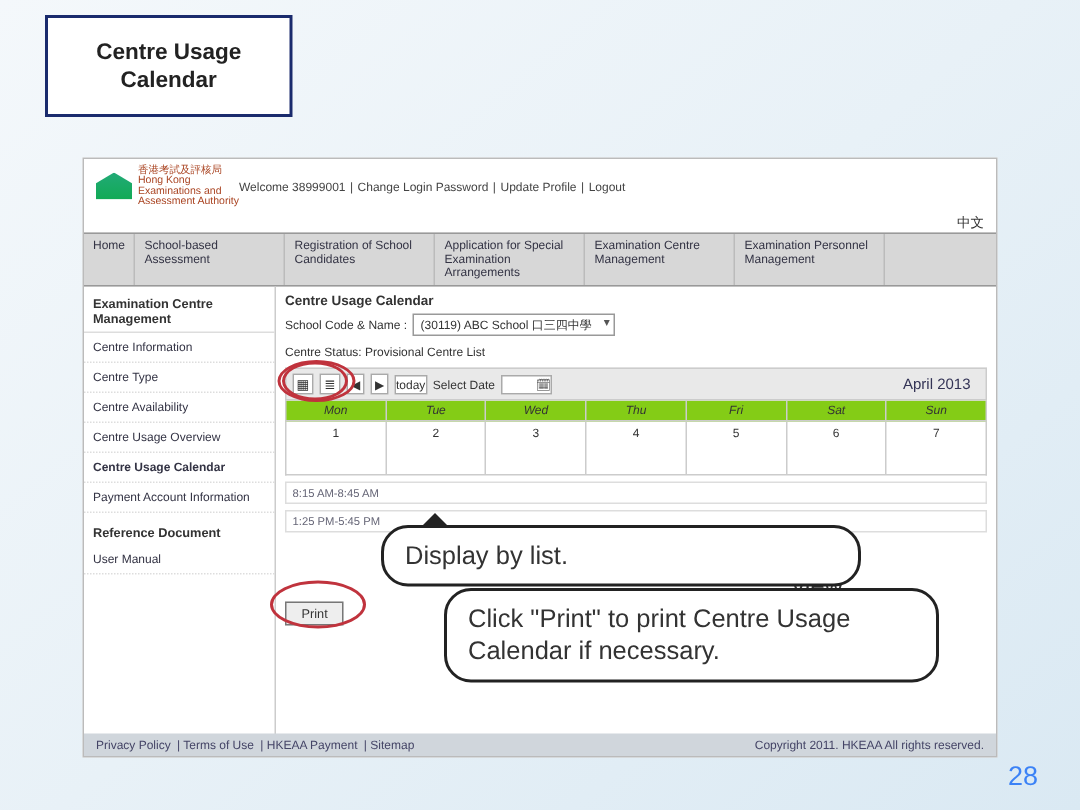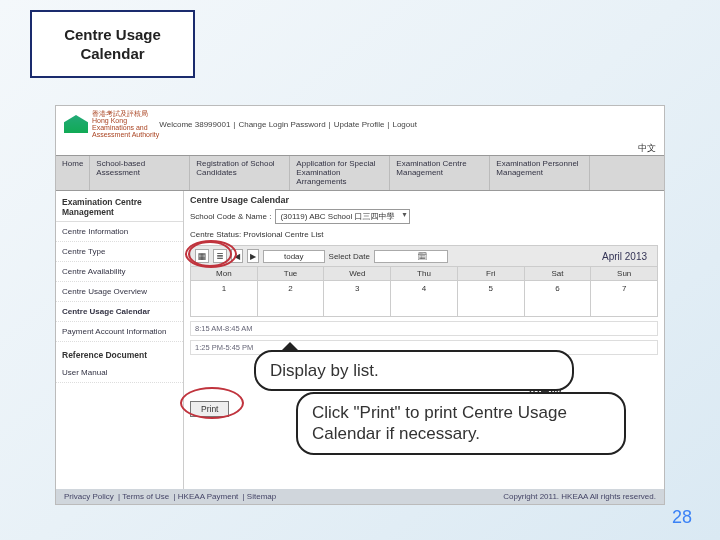--- a/index.html
+++ b/index.html
@@ -52,24 +52,24 @@
   .sidebar-item.sel { font-weight:bold; }
   .sidebar-sec2-title { font-weight:bold; padding:8px 6px 3px; font-size:8.5px; }
   .main-pane { flex:1; padding:4px 6px; }
   .pane-title { font-weight:bold; font-size:9px; margin-bottom:4px; }
   .row-line { display:flex; align-items:center; gap:4px; font-size:8px; margin-bottom:6px; }
   .select-box { border:1px solid #999; padding:1px 14px 1px 4px; background:#fff; position:relative; font-size:8px; }
   .select-box::after { content:"▾"; position:absolute; right:2px; top:0; font-size:8px; color:#555; }
   .toolbar { display:flex; align-items:center; gap:4px; background:#e9e9e9; padding:3px 4px; border:1px solid #ccc; font-size:8px; position:relative; }
   .tb-icon { width:14px; height:14px; border:1px solid #aaa; background:#fff; display:flex; align-items:center; justify-content:center; font-size:9px; cursor:pointer; }
   .arrow-btn { width:12px; height:14px; display:flex; align-items:center; justify-content:center; background:#fff; border:1px solid #aaa; cursor:pointer; font-size:8px; }
-  .today-btn, .date-input { border:1px solid #aaa; background:#fff; padding:1px 20px; font-size:8px; cursor:pointer; }
+  .today-btn, .date-input { border:1px solid #aaa; background:#fff; padding:1px 0; font-size:8px; cursor:pointer; }
   .oval-annot { position:absolute; border:2.5px solid #c0333d; border-radius:50%; pointer-events:none; z-index:5; }
   .month-label { position:absolute; right:10px; font-weight:normal; color:#335; font-size:10px; }
-  .cal-head { display:flex; background:#e5e5e5; border:1px solid #ccc; border-top:none; font-size:8px; }
+  .cal-head { display:flex; background:#84cc16; border:1px solid #ccc; border-top:none; font-size:8px;font-style:italic; }
   .cal-head div { flex:1; text-align:center; border-right:1px solid #ccc; padding:2px 0; }
   .cal-head div:last-child{border-right:none;}
   .cal-body { display:flex; border:1px solid #ccc; border-top:none; font-size:8px; min-height:36px; }
   .cal-body div { flex:1; text-align:center; border-right:1px solid #ccc; padding:3px 0; }
   .cal-body div:last-child{border-right:none;}
   .time-slot { border:1px solid #ddd; margin-top:4px; padding:2px 4px; font-size:7.5px; color:#667; }
   .print-btn { display:inline-block; margin-top:6px; border:1px solid #777; background:#eee; padding:2px 10px; font-size:8.5px; cursor:pointer; }
   .footer {
     position:absolute; bottom:0; left:0; right:0;
     display:flex; justify-content:space-between; align-items:center;

